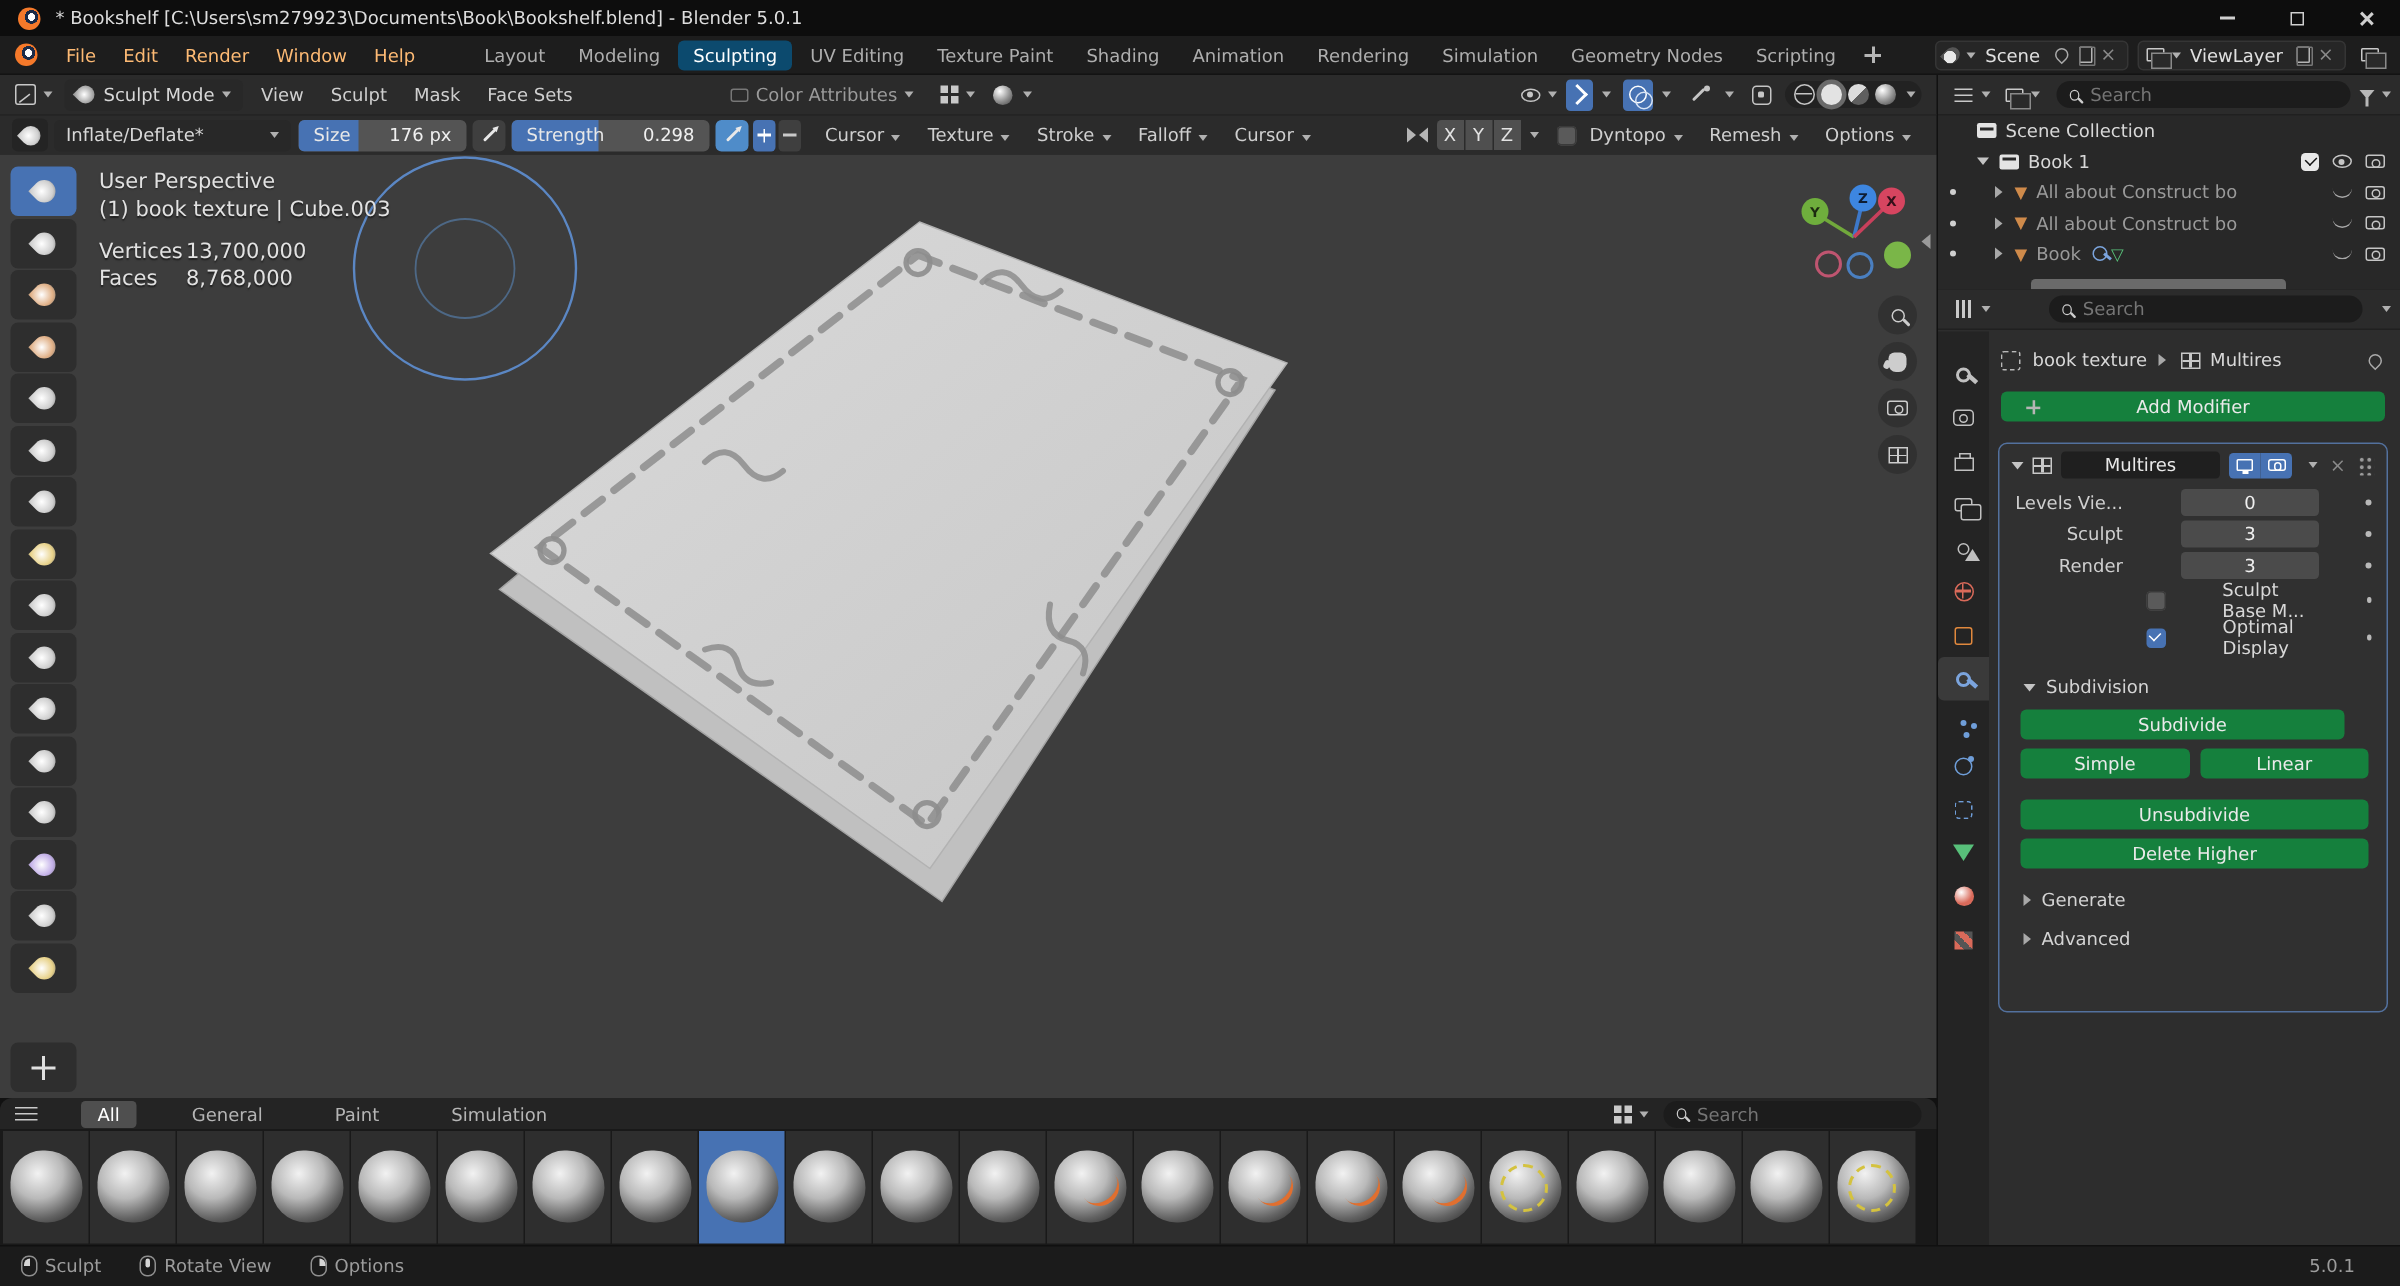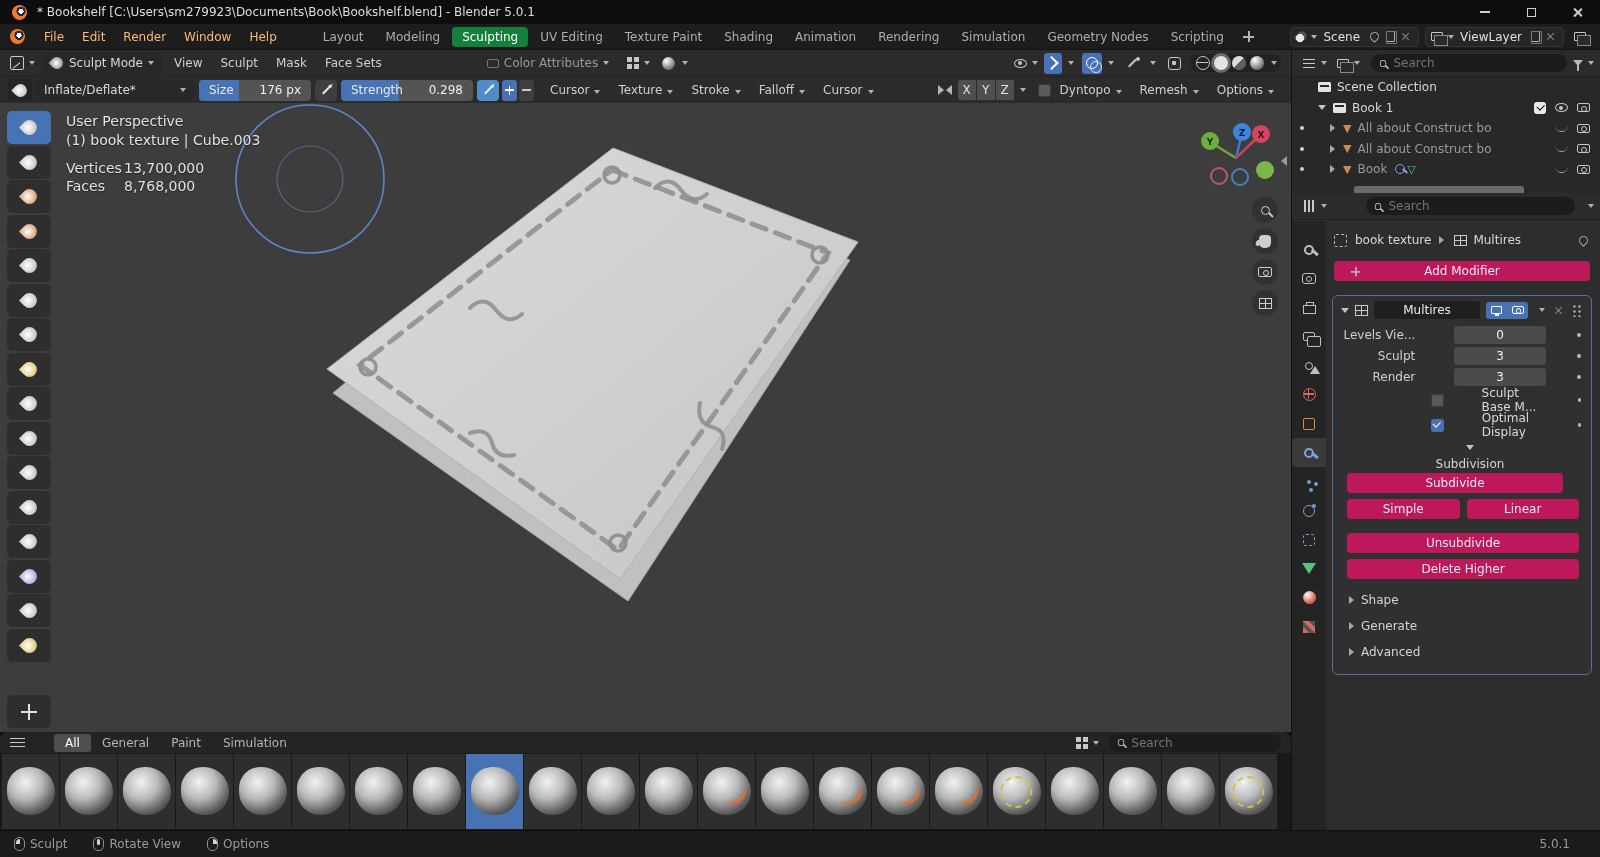--- a/index.html
+++ b/index.html
@@ -23,21 +23,21 @@
   .glyph-min { width:10px;height:1.5px;background:#cfcfcf; }
   .glyph-max { width:9px;height:9px;border:1.2px solid #cfcfcf; }
   .glyph-close { position:relative;width:11px;height:11px; }
   .glyph-close::before,.glyph-close::after { content:"";position:absolute;left:5px;top:0;width:1.5px;height:11px;background:#cfcfcf; }
   .glyph-close::before { transform:rotate(45deg);} .glyph-close::after { transform:rotate(-45deg);}
 
   
   #menubar { left:0;top:24px;width:1600px;height:26px;background:#1d1d1d;display:flex;align-items:center;border-bottom:1px solid #131313; }
   #menubar .menu-item { padding:4px 9px;color:#fdba74;cursor:default; }
   .ws-tab { padding:3px 10px;color:#aeaeae;border-radius:4px;margin:0 1px;white-space:nowrap; }
-  .ws-tab.active { background:#15803d;color:#fff; }
+  .ws-tab.active { background:#0c4a6e;color:#fff; }
   .plus-ico { position:relative;width:11px;height:11px;display:inline-block;margin:0 8px; }
   .plus-ico::before { content:"";position:absolute;left:0;top:5px;width:11px;height:1.5px;background:#b5b5b5; }
   .plus-ico::after { content:"";position:absolute;left:5px;top:0;width:1.5px;height:11px;background:#b5b5b5; }
   .id-widget { display:flex;align-items:center;background:#262626;border:1px solid #353535;border-radius:4px;height:20px;padding:0 5px;margin-left:6px; }
   .id-widget .lbl { margin:0 6px;color:#e0e0e0; }
   .pagico { width:9px;height:11px;border:1.2px solid #b5b5b5;border-radius:1px;position:relative;margin:0 3px; }
   .pagico::after{content:"";position:absolute;right:-3px;bottom:-3px;width:9px;height:11px;border:1.2px solid #777;border-radius:1px;}
   .xico { position:relative;width:9px;height:9px;display:inline-block;margin:0 3px; }
   .xico::before,.xico::after { content:"";position:absolute;left:4px;top:0;width:1.3px;height:9px;background:#8a8a8a; }
   .xico::before{transform:rotate(45deg);} .xico::after{transform:rotate(-45deg);}
@@ -165,21 +165,21 @@
   .shape-dots .pt-glyph { width:4px;height:4px;border-radius:50%;background:var(--ico);box-shadow:7px 2px 0 var(--ico),2px 8px 0 var(--ico); }
   .shape-orbit .pt-glyph { width:12px;height:12px;border:1.6px solid var(--ico);border-radius:50%; }
   .shape-orbit .pt-glyph::after { content:"";position:absolute;right:-2px;top:-2px;width:4px;height:4px;border-radius:50%;background:var(--ico); }
   .shape-clamp .pt-glyph { width:12px;height:12px;border:1.6px dashed var(--ico);border-radius:3px; }
   .shape-tri .pt-glyph { width:0;height:0;border-left:7px solid transparent;border-right:7px solid transparent;border-top:11px solid var(--ico); }
   .shape-sphere .pt-glyph { width:13px;height:13px;border-radius:50%;background:radial-gradient(circle at 35% 30%,#fff,var(--ico) 60%); }
   .shape-checker .pt-glyph { width:12px;height:12px;background:linear-gradient(45deg,var(--ico) 25%,#555 25% 50%,var(--ico) 50% 75%,#555 75%); }
   .propico { width:13px;height:13px;border:1.5px dashed #b8b8b8;border-radius:2px; }
   .tbl { width:13px;height:11px;border:1.3px solid #c9c9c9;
     background:linear-gradient(#0000 42%,#c9c9c9 42% 58%,#0000 58%),linear-gradient(90deg,#0000 42%,#c9c9c9 42% 58%,#0000 58%); }
-  .bigbtn { background:#be185d;border-radius:4px;height:20px;display:flex;align-items:center;justify-content:center;color:#eaeaea; }
+  .bigbtn { background:#15803d;border-radius:4px;height:20px;display:flex;align-items:center;justify-content:center;color:#eaeaea; }
   .mod-panel { position:absolute;left:40px;right:8px;top:102px;height:380px;border:1px solid #53719e;border-radius:6px;background:#303030; }
   .namefield { background:#1f1f1f;border-radius:3px;height:18px;display:flex;align-items:center;justify-content:center;color:#e8e8e8;padding:0 10px; }
   .miniblue { width:21px;height:17px;background:#4772b3;display:flex;align-items:center;justify-content:center; }
   .monico { width:11px;height:8px;border:1.3px solid #fff;border-radius:1px;position:relative; }
   .monico::after { content:"";position:absolute;left:2.5px;bottom:-3px;width:4px;height:2px;background:#fff; }
   .camw { width:12px;height:8px;border:1.3px solid #fff;border-radius:2px;position:relative; }
   .camw::before { content:"";position:absolute;left:3px;top:1px;width:3.5px;height:3.5px;border:1px solid #fff;border-radius:50%; }
   .grip { width:11px;height:13px;background:radial-gradient(circle,#9a9a9a 1px,transparent 1.5px);background-size:5px 5px; }
   .fieldrow { display:flex;align-items:center;height:20px;margin:1px 10px 1px 8px;gap:31px; }
   .fieldrow .flab { width:86px;text-align:right;color:#cfcfcf;padding-right:8px;white-space:nowrap;overflow:hidden; }
@@ -685,21 +685,21 @@
           <span class="fdot"></span>
         </div>
         <div class="fieldrow" style="height:24px;">
           <span style="width:86px;"></span>
           <span class="cb checked" style="margin-right:7px;"></span>
           <span>Optimal Display</span>
           <span class="fdot"></span>
         </div>
     </div>
 
-    <div class="secrow" style="margin-top:8px;flex-direction:column;">
+    <div class="secrow" style="margin-top:8px;">
       <span class="tri-d"></span>
       <span>Subdivision</span>
     </div>
     <div class="bigbtn" style="margin:2px 28px 0 14px;">
         <span>Subdivide</span>
       </div>
     <div class="row" style="margin:6px 12px 0 14px;gap:7px;">
       <span class="bigbtn grow">
           <span>Simple</span>
         </span>
@@ -708,40 +708,36 @@
         </span>
     </div>
     <div class="bigbtn" style="margin:14px 12px 0 14px;">
         <span>Unsubdivide</span>
       </div>
     <div class="bigbtn" style="margin:6px 12px 0 14px;">
         <span>Delete Higher</span>
       </div>
 
     <div style="margin-top:8px;">
-      <div class="secrow">
-          <span class="tri-r"></span>
-          <span>Shape</span>
-        </div>
         <div class="secrow">
           <span class="tri-r"></span>
           <span>Generate</span>
         </div>
         <div class="secrow">
           <span class="tri-r"></span>
           <span>Advanced</span>
         </div>
     </div>
   </div>
 </div>
 
 <div id="shelf" class="abs">
   <div class="shelf-hdr">
     <span class="burgerwrap"></span>
-    <span style="display:flex;align-items:center;gap:0;text-align:center;">
+    <span style="display:flex;align-items:center;gap:26px;text-align:center;">
       <span class="shelf-tab active">All</span>
         <span class="shelf-tab">General</span>
         <span class="shelf-tab">Paint</span>
         <span class="shelf-tab">Simulation</span>
     </span>
     <span class="grow"></span>
     <span class="gridvico"></span>
     <span class="chev"></span>
     <span class="searchbox" style="width:172px;margin-left:10px;">
       <span class="mag" style="transform:scale(.8);margin-right:6px;"></span>

